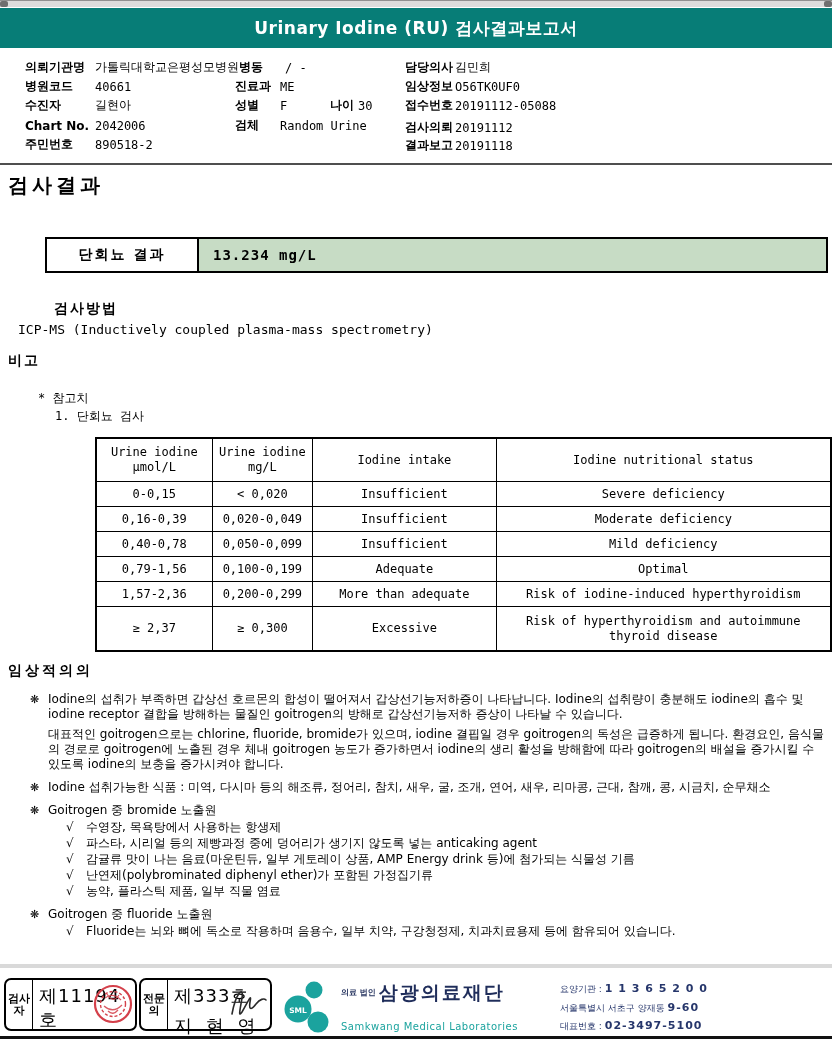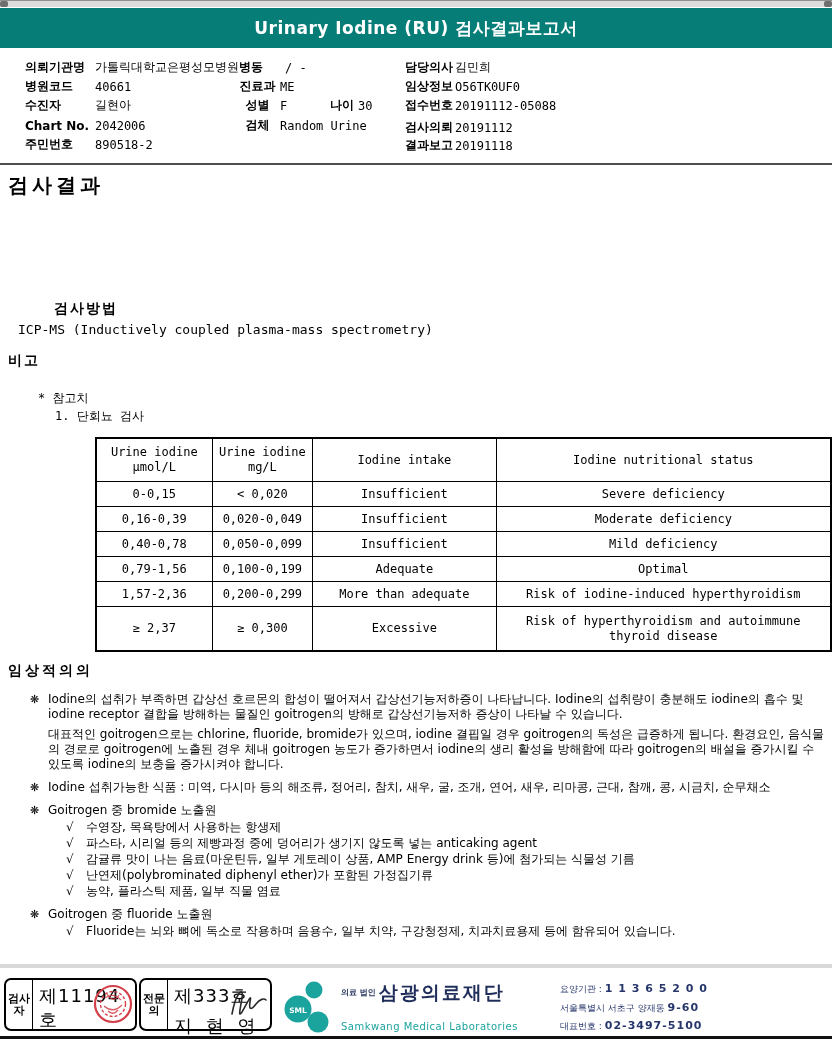--- a/index.html
+++ b/index.html
@@ -13,21 +13,21 @@
 
   
   .titlebar{position:absolute;left:0;top:8px;width:832px;height:40px;background:#077d77;display:flex;align-items:center;justify-content:center;}
   .titlebar .t{color:#fff;font-size:17px;font-weight:bold;letter-spacing:.5px;}
 
   
   .pinfo{position:absolute;left:0;top:56px;width:832px;height:100px;font-size:12px;padding-left:12px;}
   .prow{position:absolute;left:0;width:832px;height:19px;display:flex;align-items:center;}
   .plab{font-weight:bold;flex:none;}
   .pval{font-family:"DejaVu Sans Mono","Liberation Mono",monospace;flex:none;}
-  .w70{width:70px;margin-left:25px;} .w140{width:140px;} .w45{width:45px;text-align:center;} .w50{width:50px;}
+  .w70{width:70px;margin-left:25px;} .w140{width:140px;} .w45{width:45px;} .w50{width:50px;}
   .colR{position:absolute;left:405px;top:56px;font-size:12px;}
   .colR .prow{position:absolute;left:0;width:427px;}
   .colR .plab{width:50px;}
 
   .divider1{position:absolute;left:0;top:163px;width:832px;height:2px;background:#4f4f4f;}
 
   .h-result{position:absolute;left:8px;top:172px;font-size:20px;font-weight:bold;letter-spacing:4px;}
 
   
   .resultbox{position:absolute;left:45px;top:237px;width:783px;height:36px;border:2px solid #000;display:flex;box-sizing:border-box;}
@@ -149,20 +149,24 @@
     <div class="prow" style="top:80px;">
       <span class="plab">결과보고</span>
       <span class="pval">20191118</span>
     </div>
   </div>
 
   <div class="divider1"></div>
 
   <div class="h-result">검사결과</div>
 
+  <div class="resultbox">
+    <div class="lab">단회뇨 결과</div>
+    <div class="val">13.234 mg/L</div>
+  </div>
 
   <div class="h-sec" style="top:300px;margin-left:46px;">검사방법</div>
   <div class="method-line mono">ICP-MS (Inductively coupled plasma-mass spectrometry)</div>
 
   <div class="h-sec" style="top:352px;">비고</div>
   <div class="ref-note mono">* 참고치</div>
   <div class="ref-sub mono">1. 단회뇨 검사</div>
 
   <table class="ref">
     <tbody>

